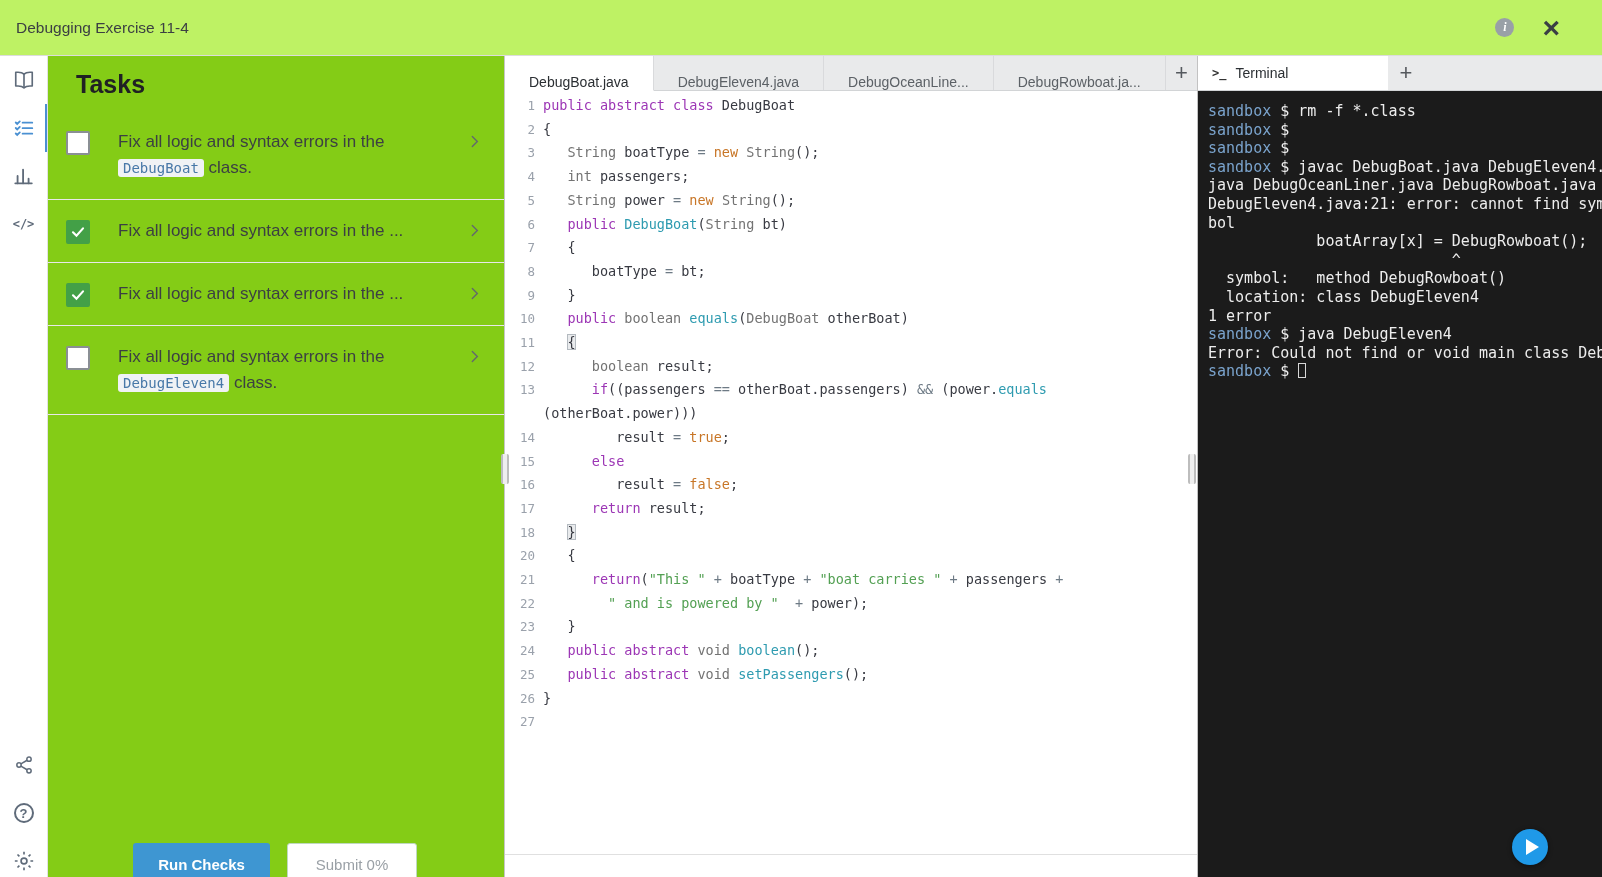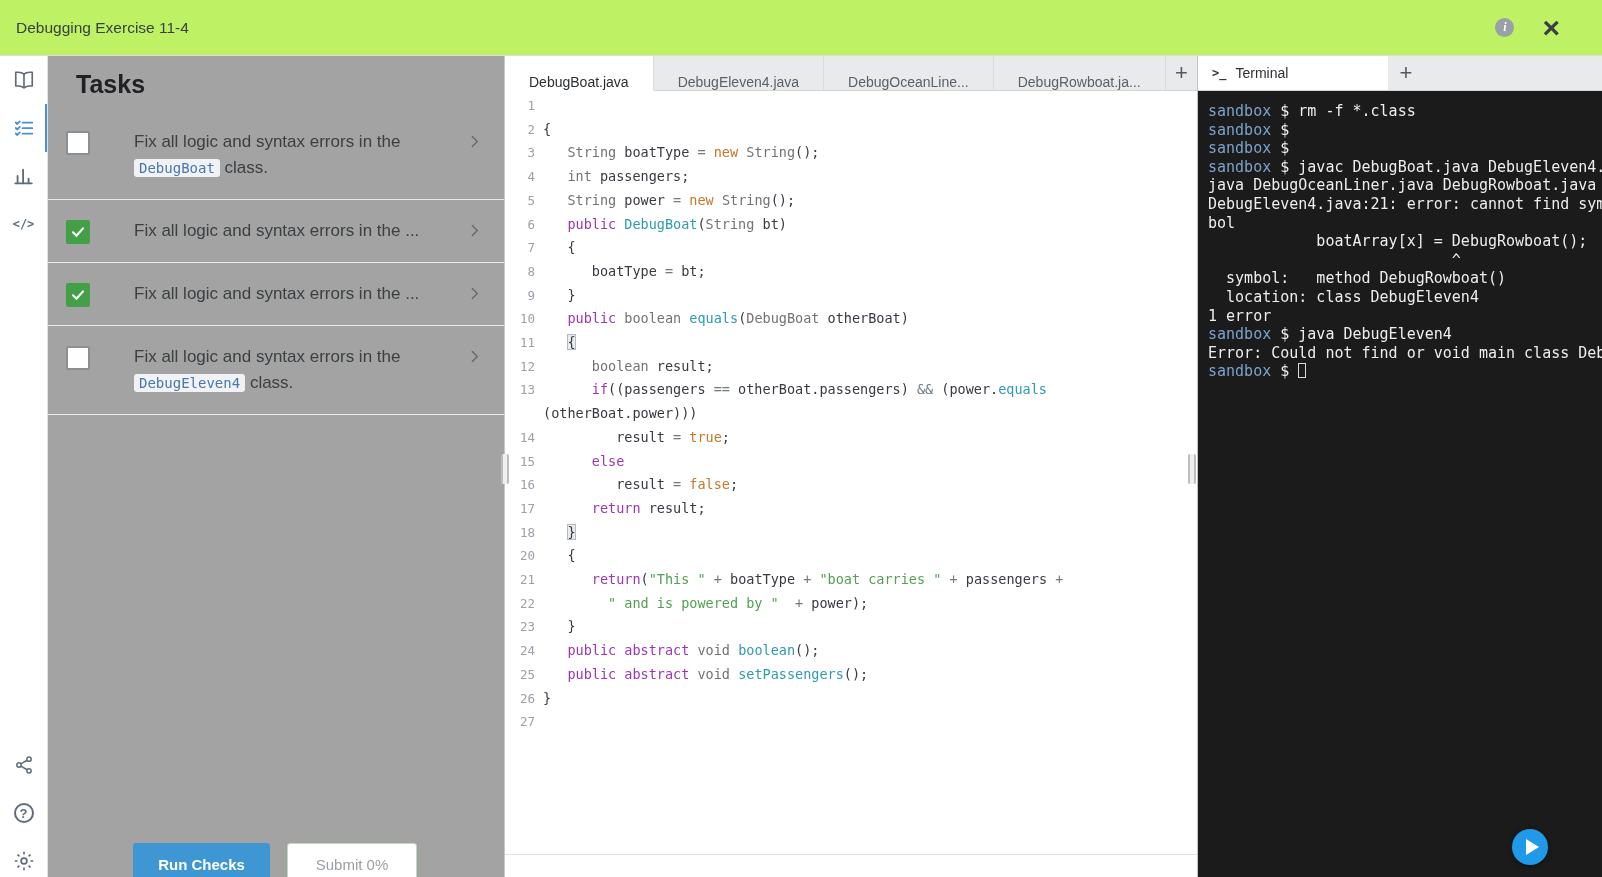--- a/index.html
+++ b/index.html
@@ -16,26 +16,26 @@
 
   
   .rail{position:absolute;left:0;top:0;width:48px;height:100%;background:#fff;border-right:1px solid #e2e2e2;overflow:hidden}
   .rail-item{position:relative;width:47px;height:48px;display:flex;align-items:center;justify-content:center;cursor:pointer}
   .rail-item.active::after{content:"";position:absolute;right:-1px;top:0;height:100%;width:3px;background:#4a90d2}
   .rail-bottom{position:absolute;bottom:-8px;left:0}
   .code-glyph{font:700 12px "DejaVu Sans Mono",monospace;color:#5f6b7a}
   .help-circle{width:20px;height:20px;border:2px solid #5f6b7a;border-radius:50%;color:#5f6b7a;font-weight:700;font-size:13px;display:flex;align-items:center;justify-content:center}
 
   
-  .tasks{position:absolute;left:48px;top:0;width:457px;height:100%;background:#a3a3a3;border-right:1px solid #c6c6c6;padding-top:14px;overflow:hidden}
+  .tasks{position:absolute;left:48px;top:0;width:457px;height:100%;background:#84cc16;border-right:1px solid #c6c6c6;padding-top:14px;overflow:hidden}
   .tasks-title{font-size:25px;font-weight:700;color:#202124;margin:0 0 12px 28px}
   .task-item{display:flex;align-items:flex-start;padding:18px 22px 18px 18px;border-bottom:1px solid #e8e8e8;cursor:pointer}
   .checkbox{flex:none;width:24px;height:24px;border:2px solid #8a8f94;border-radius:2px;background:#fff;margin-top:2px;display:flex;align-items:center;justify-content:center;cursor:pointer}
   .checkbox.checked{background:#43a047;border-color:#43a047}
-  .task-text{margin-left:44px;max-width:330px;font-size:17px;line-height:26px;color:#3c4043}
+  .task-text{margin-left:28px;max-width:330px;font-size:17px;line-height:26px;color:#3c4043}
   .chip{font-family:"DejaVu Sans Mono",monospace;font-size:14px;color:#4878a8;background:#f0f2f5;border-radius:3px;padding:1px 5px}
   .task-chevron{margin-left:auto;margin-top:5px;flex:none}
   .task-actions{position:absolute;top:787px;left:85px;display:flex;gap:17px}
   .btn-run{width:137px;height:42px;background:#3e96d2;color:#fff;font:700 15px "Liberation Sans",sans-serif;border:none;border-radius:3px;cursor:pointer}
   .btn-submit{width:130px;height:42px;background:#fff;color:#9aa0a6;font:15px "Liberation Sans",sans-serif;border:1px solid #bfd8c0;border-radius:3px;cursor:pointer}
 
   
   .tabbar{height:35px;background:#e9eaeb;border-bottom:1px solid #d2d4d6;display:flex;align-items:stretch}
   .tabs{display:flex}
   .tab{display:flex;align-items:flex-end;padding:0 24px;font-size:14px;color:#5c6166;border-right:1px solid #d9dadc;cursor:pointer;white-space:nowrap}
@@ -190,20 +190,21 @@
           </div>
           <div class="tab">
             <span class="tab-label">DebugRowboat.ja...</span>
           </div>
         </div>
       <button class="tab-plus">+</button>
     </div>
     <div class="code-wrap" id="code-lines">
         <div class="code-line">
           <span class="ln">1</span>
+          <span class="ct"><span class="tk-k">public</span><span class="tk-p"> </span><span class="tk-k">abstract</span><span class="tk-p"> </span><span class="tk-k">class</span><span class="tk-p"> DebugBoat</span></span>
         </div>
         <div class="code-line">
           <span class="ln">2</span>
           <span class="ct"><span class="tk-p">{</span></span>
         </div>
         <div class="code-line">
           <span class="ln">3</span>
           <span class="ct"><span class="tk-p">   </span><span class="tk-t">String</span><span class="tk-p"> boatType </span><span class="tk-o">=</span><span class="tk-p"> </span><span class="tk-l">new</span><span class="tk-p"> </span><span class="tk-t">String</span><span class="tk-p">();</span></span>
         </div>
         <div class="code-line">

